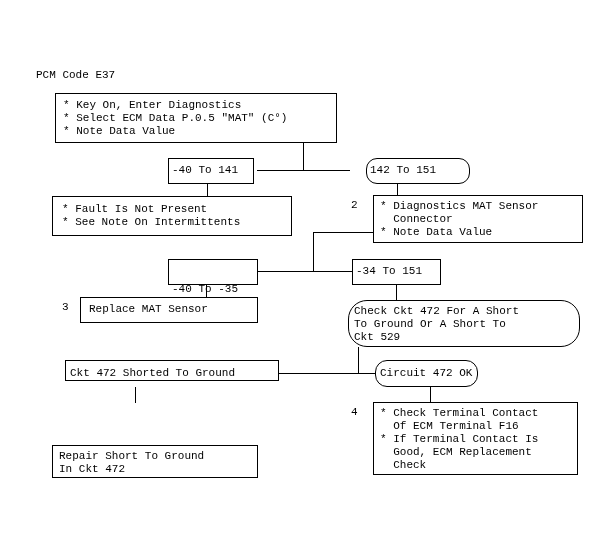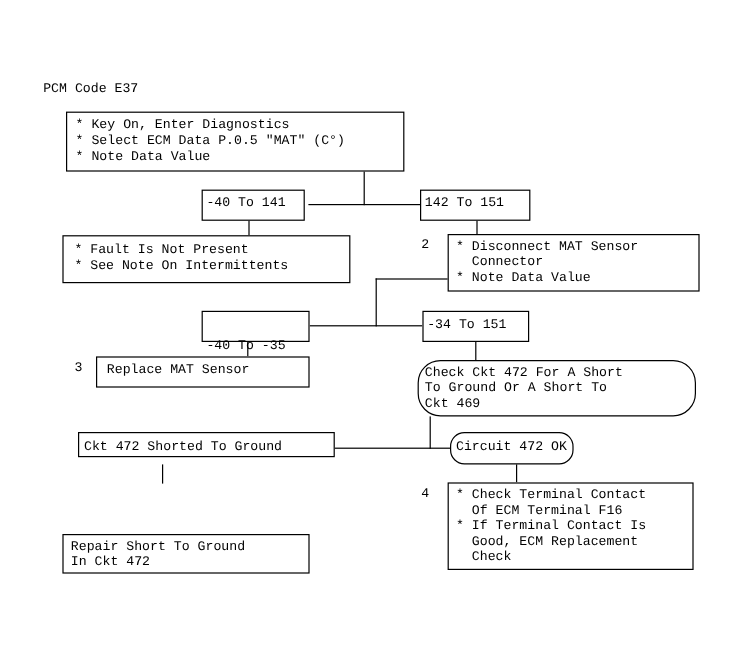--- a/index.html
+++ b/index.html
@@ -39,35 +39,35 @@
     <div class="ln">* Note Data Value</div>
   </div>
 
   <div class="cn" style="left:303px; top:143px; width:1px; height:28px;"></div>
   <div class="cn" style="left:257px; top:170px; width:93px; height:1px;"></div>
 
   <div class="box" style="left:168px; top:158px; width:86px; height:26px; padding:5px 0 0 3px;font-family:Liberation Mono, monospace;">
     <div class="ln">-40 To 141</div>
   </div>
 
-  <div class="box" style="left:350px; top:158px; width:92px; height:26px; padding:5px 0 0 3px;">
+  <div class="box" style="left:366px; top:158px; width:104px; height:26px; padding:5px 0 0 3px;border-radius:11px;">
     <div class="ln">142 To 151</div>
   </div>
 
   <div class="cn" style="left:207px; top:184px; width:1px; height:12px;"></div>
   <div class="cn" style="left:397px; top:184px; width:1px; height:11px;"></div>
 
   <div class="box" style="left:52px; top:196px; width:240px; height:40px; padding:6px 0 0 9px;">
     <div class="ln">* Fault Is Not Present</div>
     <div class="ln">* See Note On Intermittents</div>
   </div>
 
   <div class="txt" style="left:351px; top:199px;">2</div>
   <div class="box" style="left:373px; top:195px; width:210px; height:48px; padding:4px 0 0 6px;">
-    <div class="ln">* Disconnect MAT Sensor</div>
+    <div class="ln">* Diagnostics MAT Sensor</div>
     <div class="ln">  Connector</div>
     <div class="ln">* Note Data Value</div>
   </div>
 
   <div class="cn" style="left:313px; top:232px; width:60px; height:1px;"></div>
   <div class="cn" style="left:313px; top:232px; width:1px; height:40px;"></div>
   <div class="cn" style="left:258px; top:271px; width:94px; height:1px;"></div>
 
   <div class="box" style="left:168px; top:259px; width:90px; height:26px; padding:23px 0 0 3px;">
     <div class="ln">-40 To -35</div>
@@ -81,21 +81,21 @@
   <div class="cn" style="left:396px; top:285px; width:1px; height:15px;"></div>
 
   <div class="txt" style="left:62px; top:301px;">3</div>
   <div class="box" style="left:80px; top:297px; width:178px; height:26px; padding:5px 0 0 8px;">
     <div class="ln">Replace MAT Sensor</div>
   </div>
 
   <div class="box" style="left:348px; top:300px; width:232px; height:47px; padding:4px 0 0 5px;border-radius:19px;">
     <div class="ln">Check Ckt 472 For A Short</div>
     <div class="ln">To Ground Or A Short To</div>
-    <div class="ln">Ckt 469</div>
+    <div class="ln">Ckt 529</div>
   </div>
 
   <div class="cn" style="left:358px; top:347px; width:1px; height:27px;"></div>
   <div class="cn" style="left:267px; top:373px; width:108px; height:1px;"></div>
 
   <div class="box" style="left:65px; top:360px; width:214px; height:21px; padding:6px 0 0 4px;">
     <div class="ln">Ckt 472 Shorted To Ground</div>
   </div>
 
   <div class="box" style="left:375px; top:360px; width:103px; height:27px; padding:6px 0 0 4px;border-radius:12px;">

